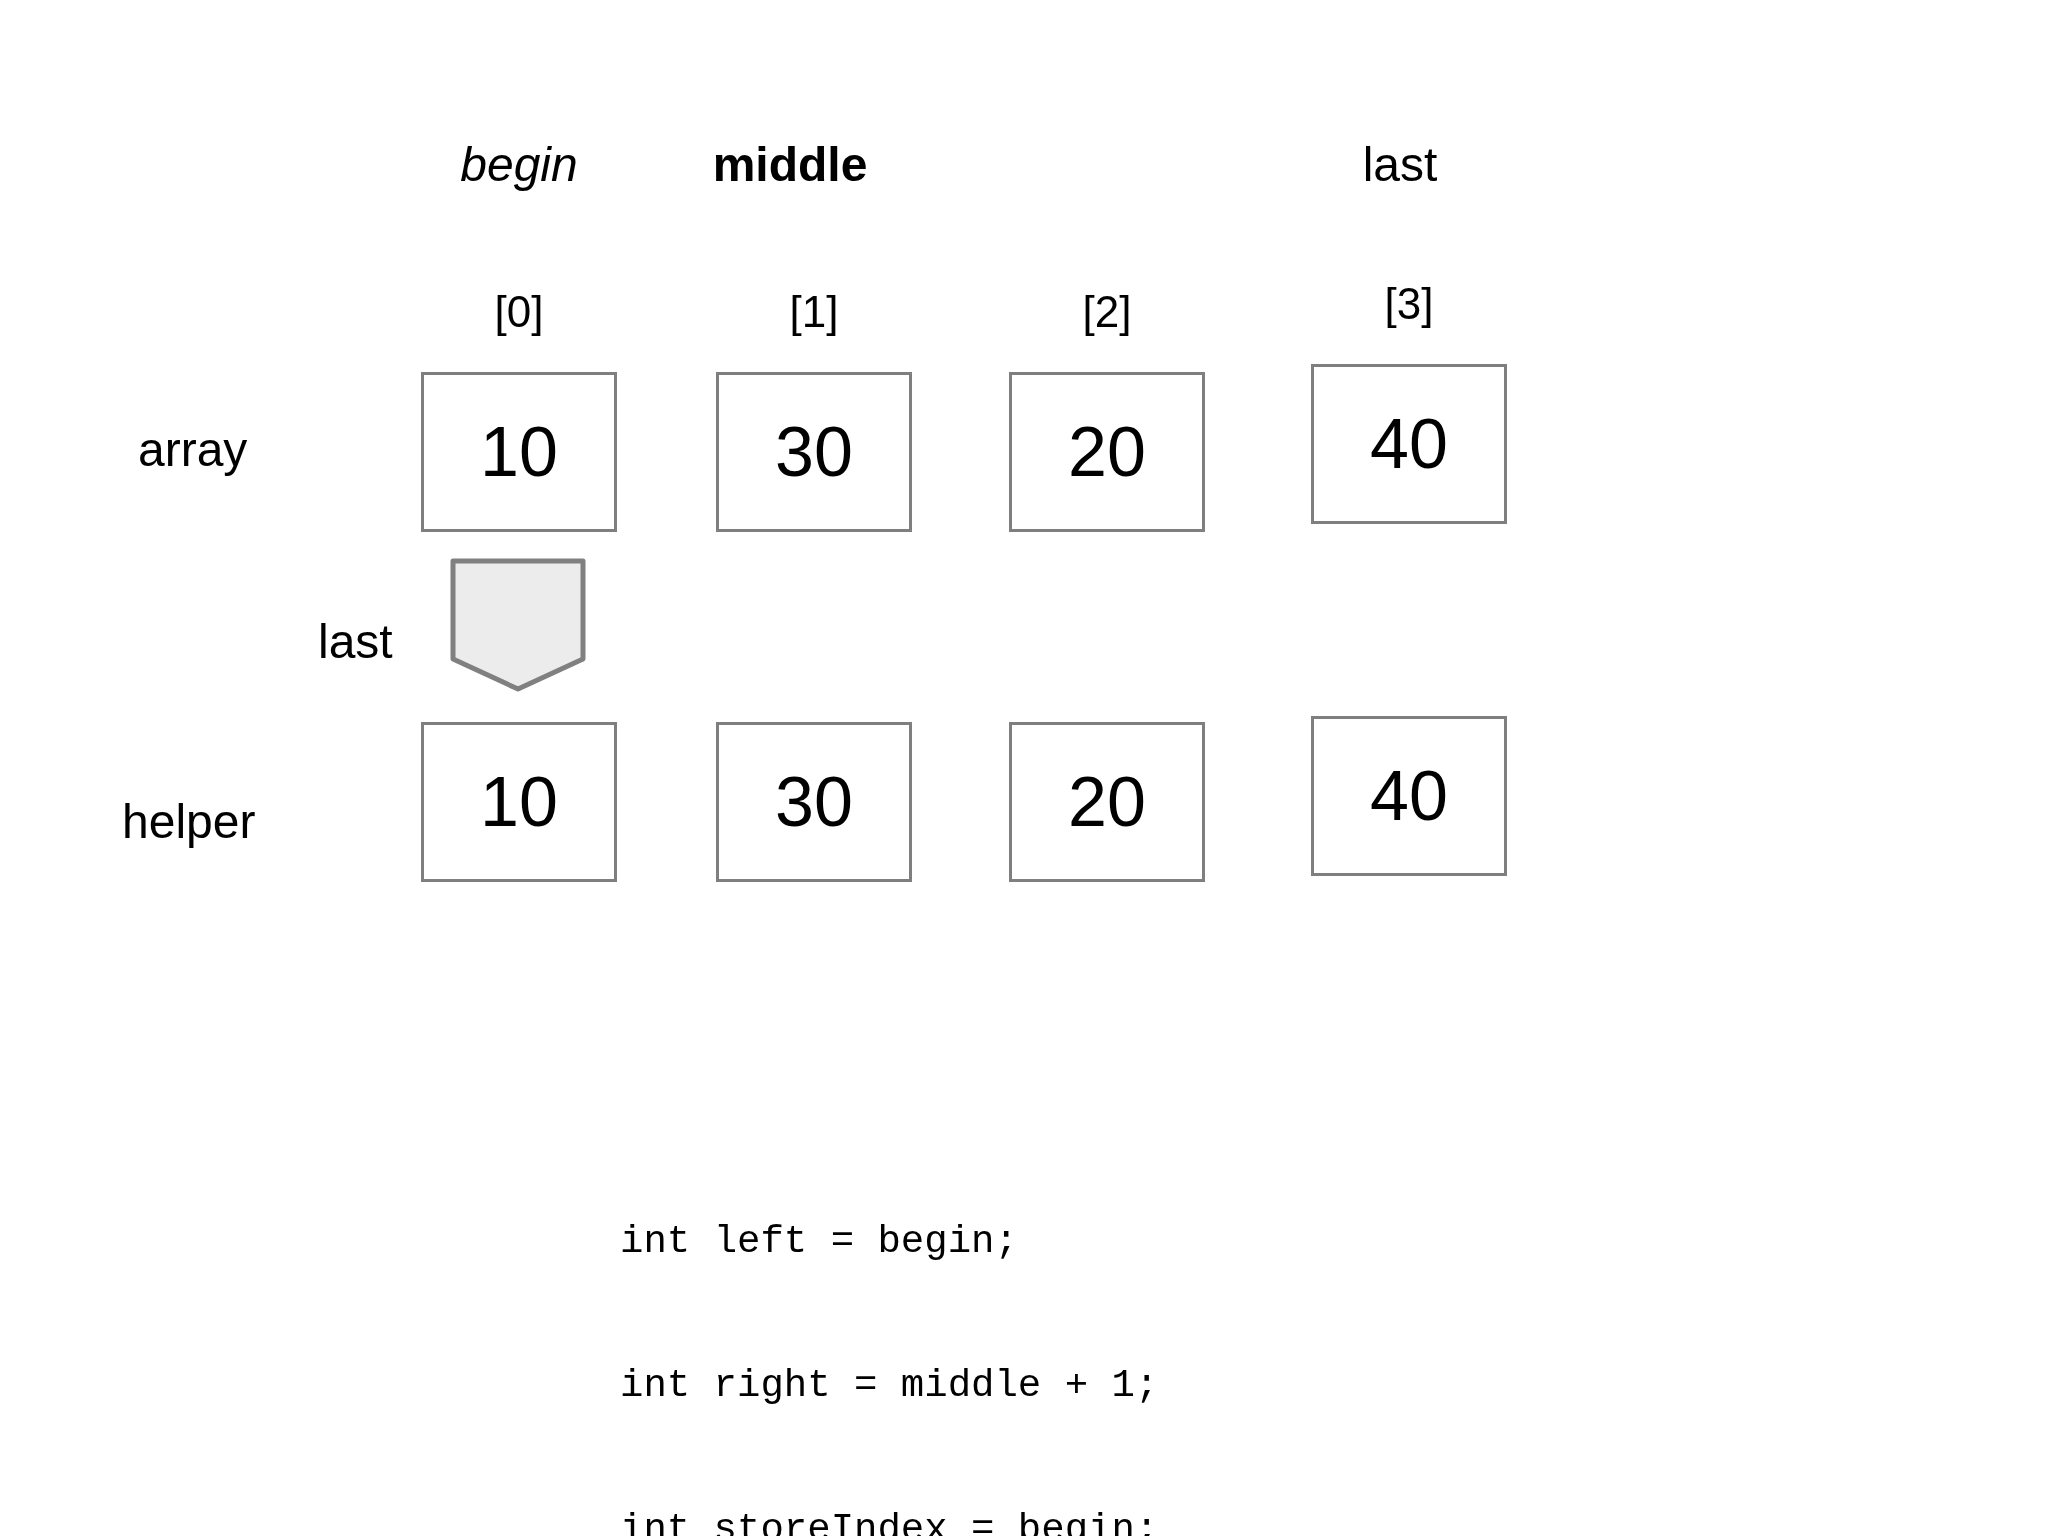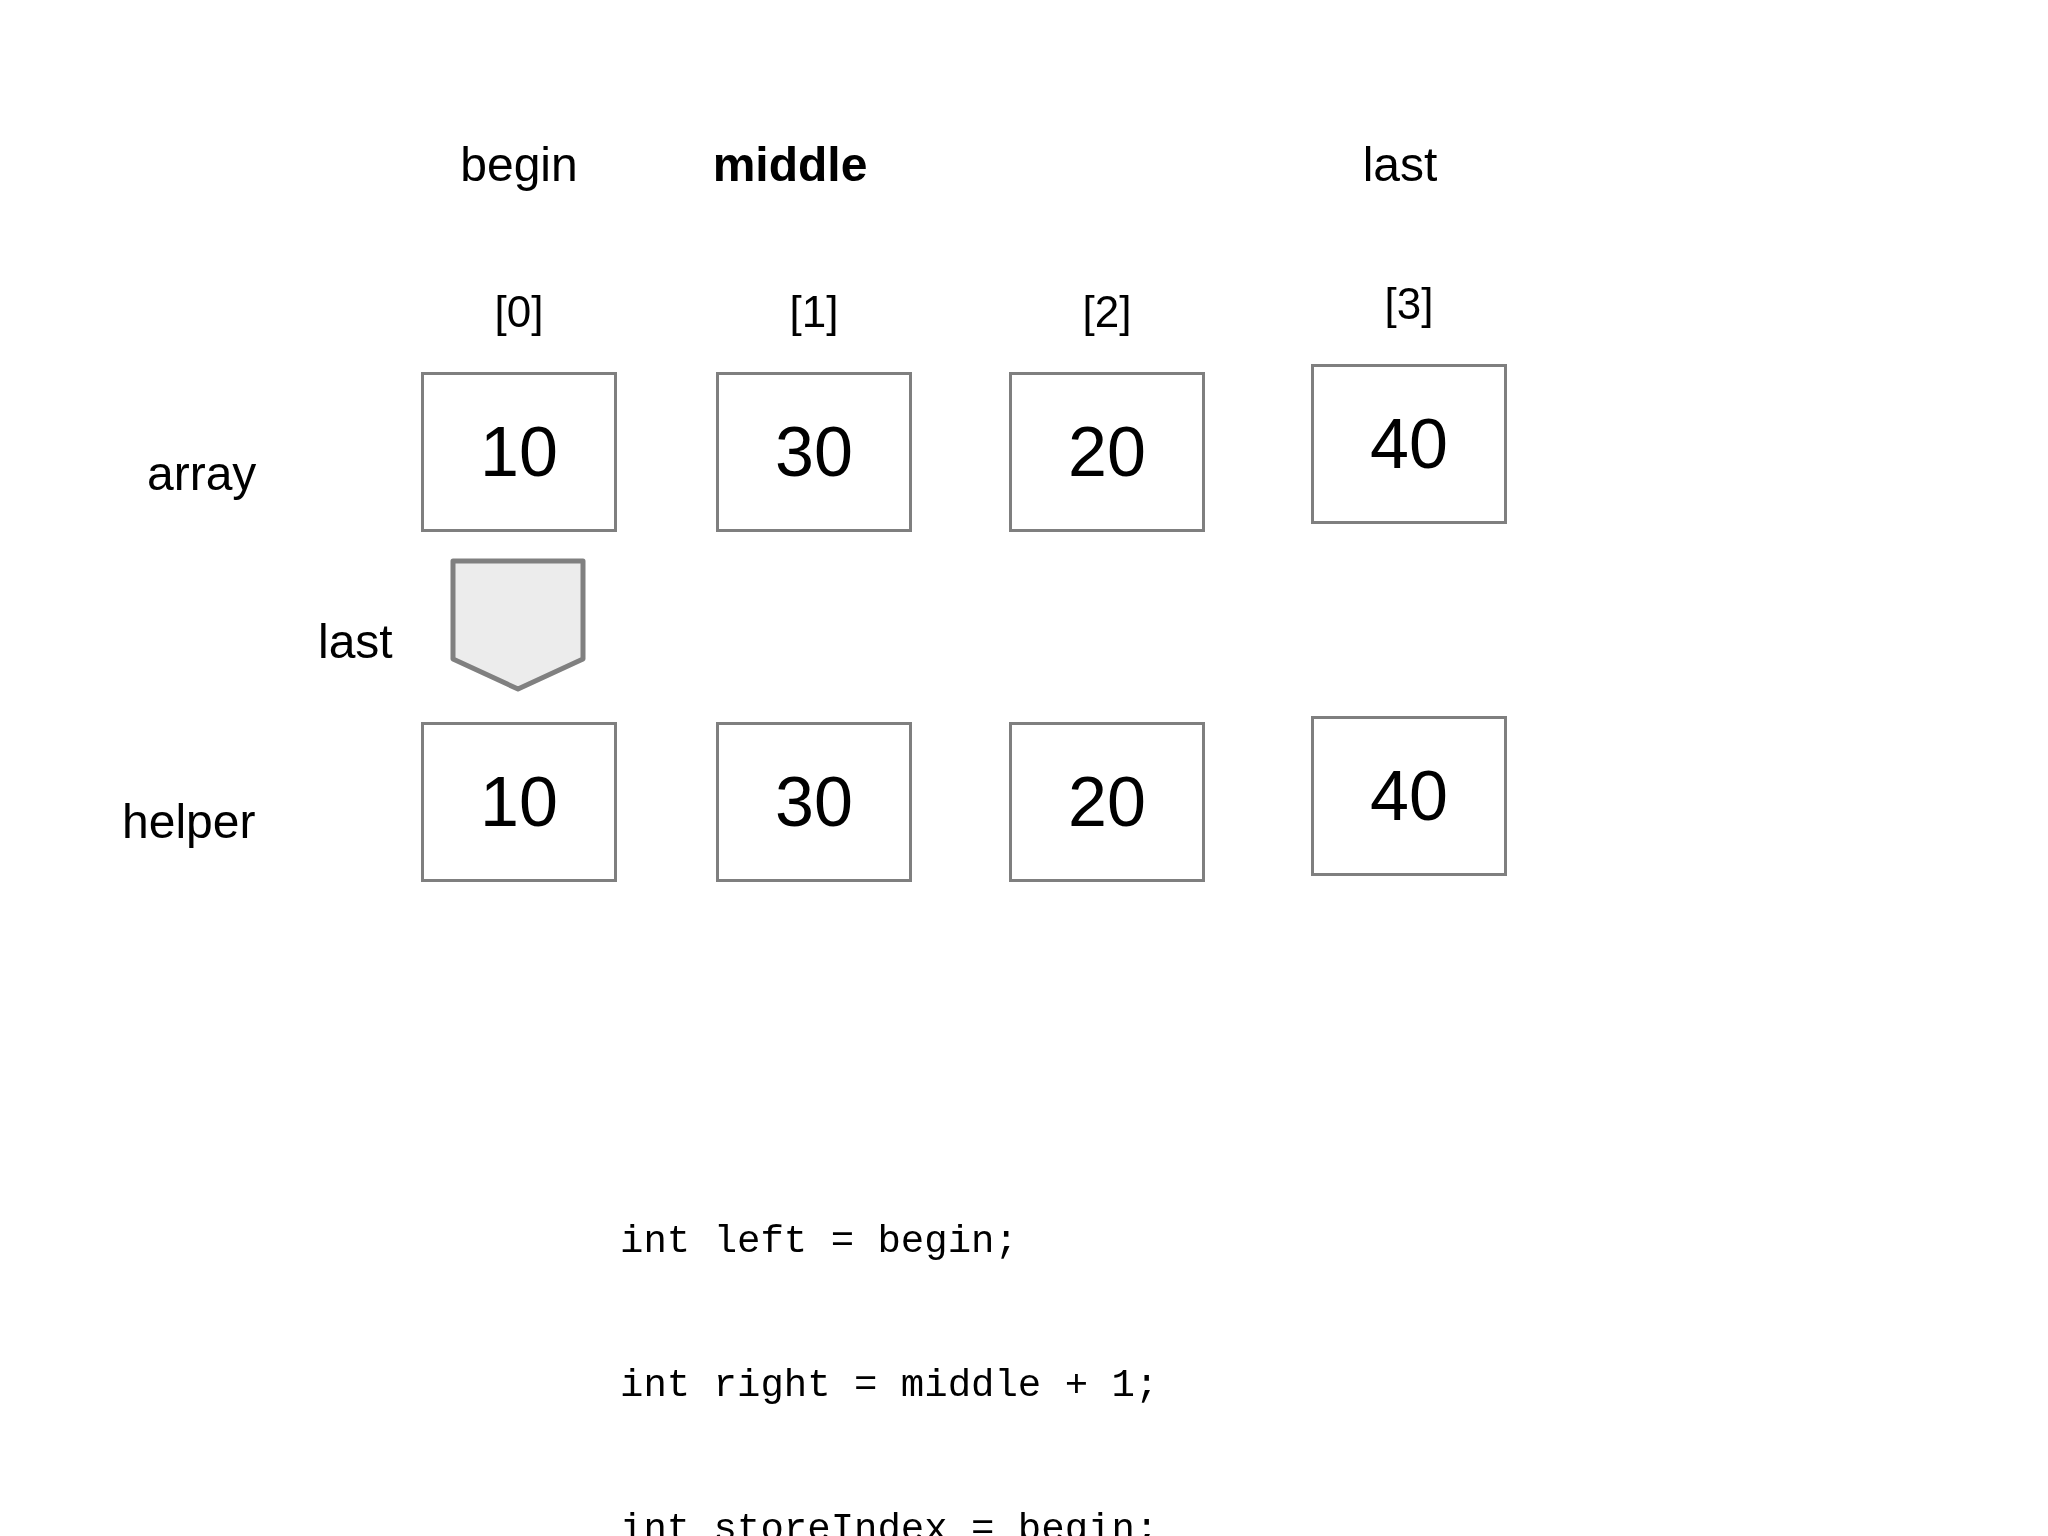--- a/index.html
+++ b/index.html
@@ -21,21 +21,21 @@
     overflow:hidden;
   }
   .top-label{
     position:absolute;
     top:139px;
     width:196px;
     text-align:center;
     font-size:48px;
     line-height:52px;
   }
-  .tl-begin{left:421px;}
+  .tl-begin{left:421px;font-style:italic;}
   .tl-middle{left:692px;font-weight:bold;}
   .tl-last{left:1302px;}
 
   .col0{left:421px;}
   .col1{left:716px;}
   .col2{left:1009px;}
   .col3{left:1311px;}
 
   .idx{
     position:absolute;
@@ -62,21 +62,21 @@
   .row-array{top:372px;}
   .row-array.col3{top:364px;}
   .row-helper{top:722px;}
   .row-helper.col3{top:716px;}
 
   .row-label{
     position:absolute;
     font-size:48px;
     line-height:52px;
   }
-  .lbl-array{left:138px;top:448px;margin-left:9px;}
+  .lbl-array{left:138px;top:424px;}
   .lbl-helper{left:122px;top:796px;}
 
   .pointer-label{
     position:absolute;
     left:318px;
     top:616px;
     font-size:48px;
     line-height:52px;
   }
   .pointer{

